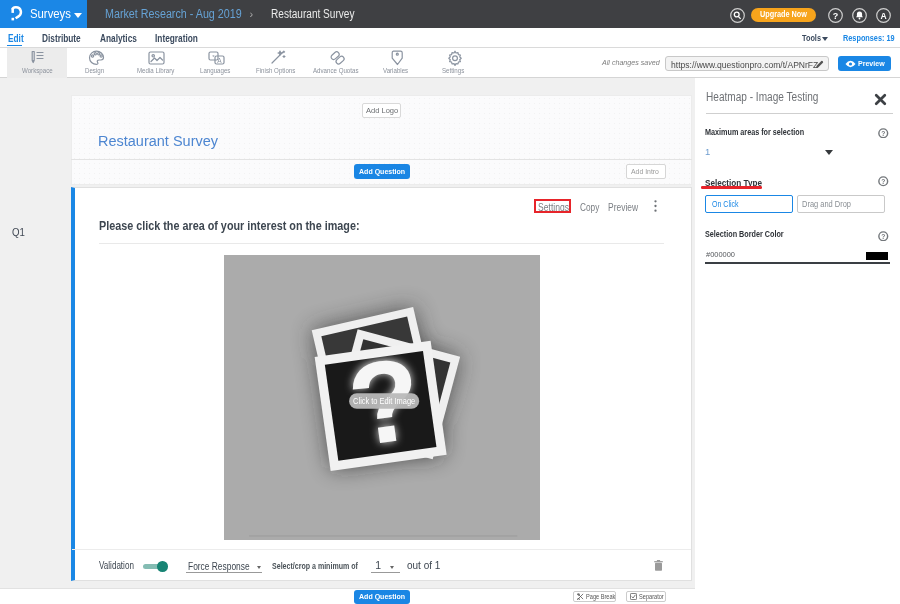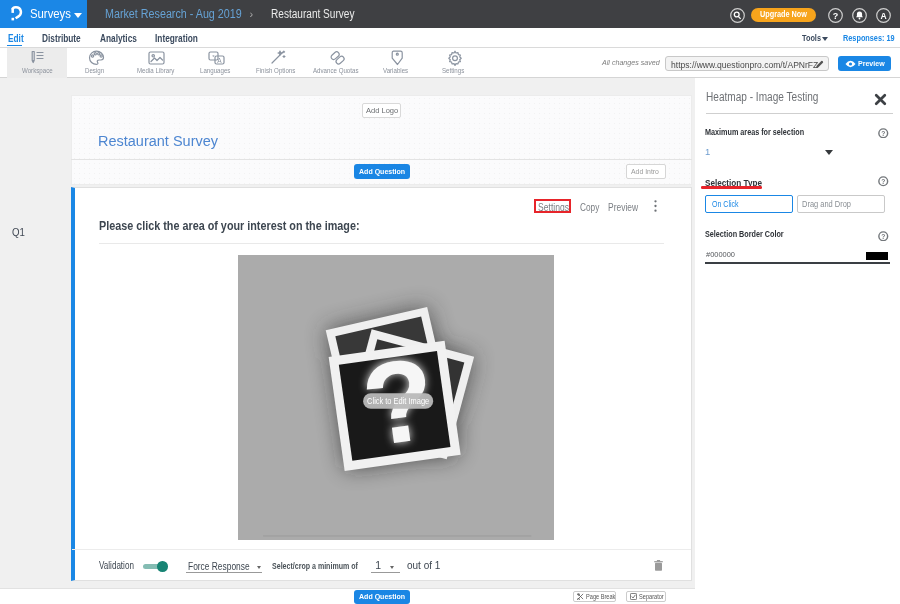--- a/index.html
+++ b/index.html
@@ -144,21 +144,21 @@
 <div class="tx" style="left:580px;top:202.3px;font-size:11px;color:#7a7e83;transform:scaleX(0.75);">Copy</div>
 <div class="tx" style="left:608px;top:202.3px;font-size:11px;color:#7a7e83;transform:scaleX(0.77);">Preview</div>
 <svg class="abs" style="left:653.8px;top:200px;" width="3" height="12" viewBox="0 0 3 12">
   <circle cx="1.5" cy="1.3" r="1.15" fill="#6d7176"></circle>
     <circle cx="1.5" cy="6" r="1.15" fill="#6d7176"></circle>
     <circle cx="1.5" cy="10.7" r="1.15" fill="#6d7176"></circle>
 </svg>
 <div class="tx" style="left:99.3px;top:219.4px;font-size:13.5px;font-weight:bold;color:#3d4650;transform:scaleX(0.8);">Please click the area of your interest on the image:</div>
 <div class="abs" style="left:99.3px;top:242.6px;width:564.5px;height:1px;background:#e9e9e9;"></div>
 
-<div class="abs" style="left:238px;top:254.5px;width:316.3px;height:285.7px;background:#ababab;">
+<div class="abs" style="left:224px;top:254.5px;width:316.3px;height:285.7px;background:#ababab;">
 <svg width="316.3" height="285.7" viewBox="0 0 316 285" style="filter:blur(0.4px);">
   <defs>
     <filter id="blur1" x="-60%" y="-60%" width="220%" height="220%">
           <feGaussianBlur stdDeviation="11"></feGaussianBlur>
         </filter>
     <filter id="blur2" x="-60%" y="-60%" width="220%" height="220%">
           <feGaussianBlur stdDeviation="4"></feGaussianBlur>
         </filter>
   </defs>
   <g filter="url(#blur1)" opacity="0.72">

